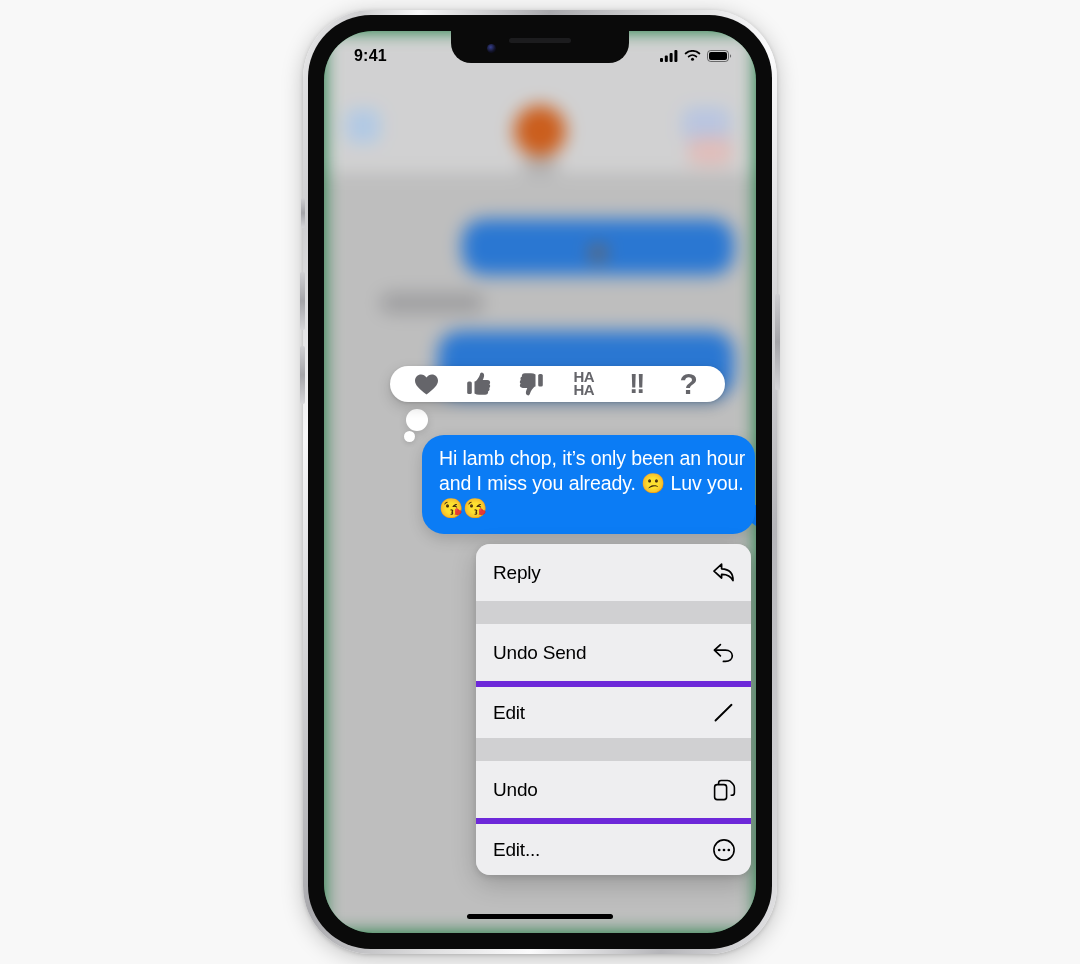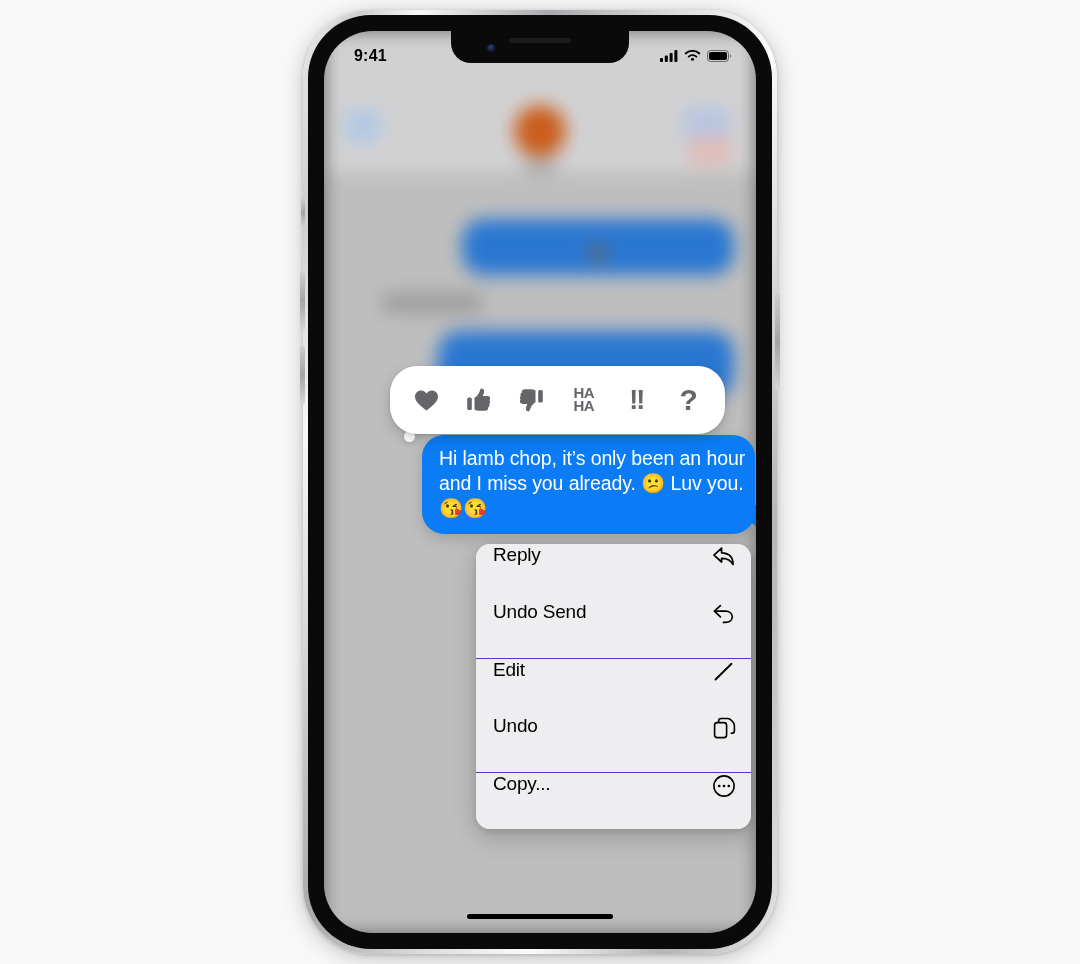--- a/index.html
+++ b/index.html
@@ -36,21 +36,21 @@
     background: #0a0a0a;
   }
 
   #phone-screen {
     position: absolute;
     left: 16px;
     top: 16px;
     right: 16px;
     bottom: 16px;
     border-radius: 49px;
-    background: #737373;
+    background: #15803d;
     overflow: hidden;
   }
 
   
   .side-btn {
     position: absolute;
     background: linear-gradient(180deg,#cfcfd2,#a5a5a9 50%,#d6d6d9);
     border-radius: 2px;
   }
   #mute-switch   { left: -2px; top: 188px; width: 4px;  height: 30px; }
@@ -209,21 +209,21 @@
     background: rgba(0,0,0,0.06);
     z-index: 6;
   }
 
   
   #tapback-bar {
     position: absolute;
     left: 66px;
     top: 335px;
     width: 335px;
-    height: 68px;
+    height: 36px;
     background: #ffffff;
     border-radius: 27px;
     display: flex;
     align-items: center;
     justify-content: space-around;
     padding: 0 10px;
     box-shadow: 0 5px 14px rgba(0,0,0,.17), 0 1px 3px rgba(0,0,0,.12);
     z-index: 25;
   }
   .tapback-item {
@@ -302,30 +302,30 @@
     left: 152px;
     top: 513px;
     width: 275px;
     background: #d0d0d2;
     border-radius: 14px;
     overflow: hidden;
     z-index: 30;
     box-shadow: 0 8px 26px rgba(0,0,0,.20), 0 2px 6px rgba(0,0,0,.12);
   }
   .menu-group { background: #eeeef0; }
-  .menu-group + .menu-group { margin-top: 0; }
+  .menu-group + .menu-group { margin-top: 23px; }
   .menu-item {
     height: 57px;
     display: flex;
-    align-items: flex-start;
+    align-items: center;
     justify-content: space-between;
     padding: 0 14px 0 17px;
     cursor: pointer;
   }
-  .menu-item + .menu-item { border-top: 1px solid #6d28d9; }
+  .menu-item + .menu-item { border-top: 6px solid #6d28d9; }
   .menu-label {
     font-size: 19px;
     color: #000;
     letter-spacing: -.2px;
   }
   .menu-icon {
     width: 26px;
     height: 26px;
     display: flex;
     align-items: center;
@@ -479,21 +479,21 @@
           <div class="menu-item">
             <span class="menu-label">Undo</span>
             <span class="menu-icon">
               <svg width="24" height="24" viewBox="0 0 24 24">
                 <rect x="2.6" y="6.6" width="12" height="15" rx="2.6" fill="none" stroke="#000" stroke-width="1.6"></rect>
                 <path d="M6.6 6.6V5.1a2.6 2.6 0 0 1 2.6-2.6h6.3c1.6 0 3 .7 4 1.9l1.8 2.2c.7.9 1.1 2 1.1 3.2v4.9a2.6 2.6 0 0 1-2.6 2.6h-1.2" fill="none" stroke="#000" stroke-width="1.6" stroke-linejoin="round"></path>
               </svg>
             </span>
           </div>
           <div class="menu-item">
-            <span class="menu-label">Copy...</span>
+            <span class="menu-label">Edit...</span>
             <span class="menu-icon">
               <svg width="24" height="24" viewBox="0 0 24 24">
                 <circle cx="12" cy="12" r="10.1" fill="none" stroke="#000" stroke-width="1.6"></circle>
                 <circle cx="7.2" cy="12" r="1.35" fill="#000"></circle>
                 <circle cx="12" cy="12" r="1.35" fill="#000"></circle>
                 <circle cx="16.8" cy="12" r="1.35" fill="#000"></circle>
               </svg>
             </span>
           </div>
         </div>

